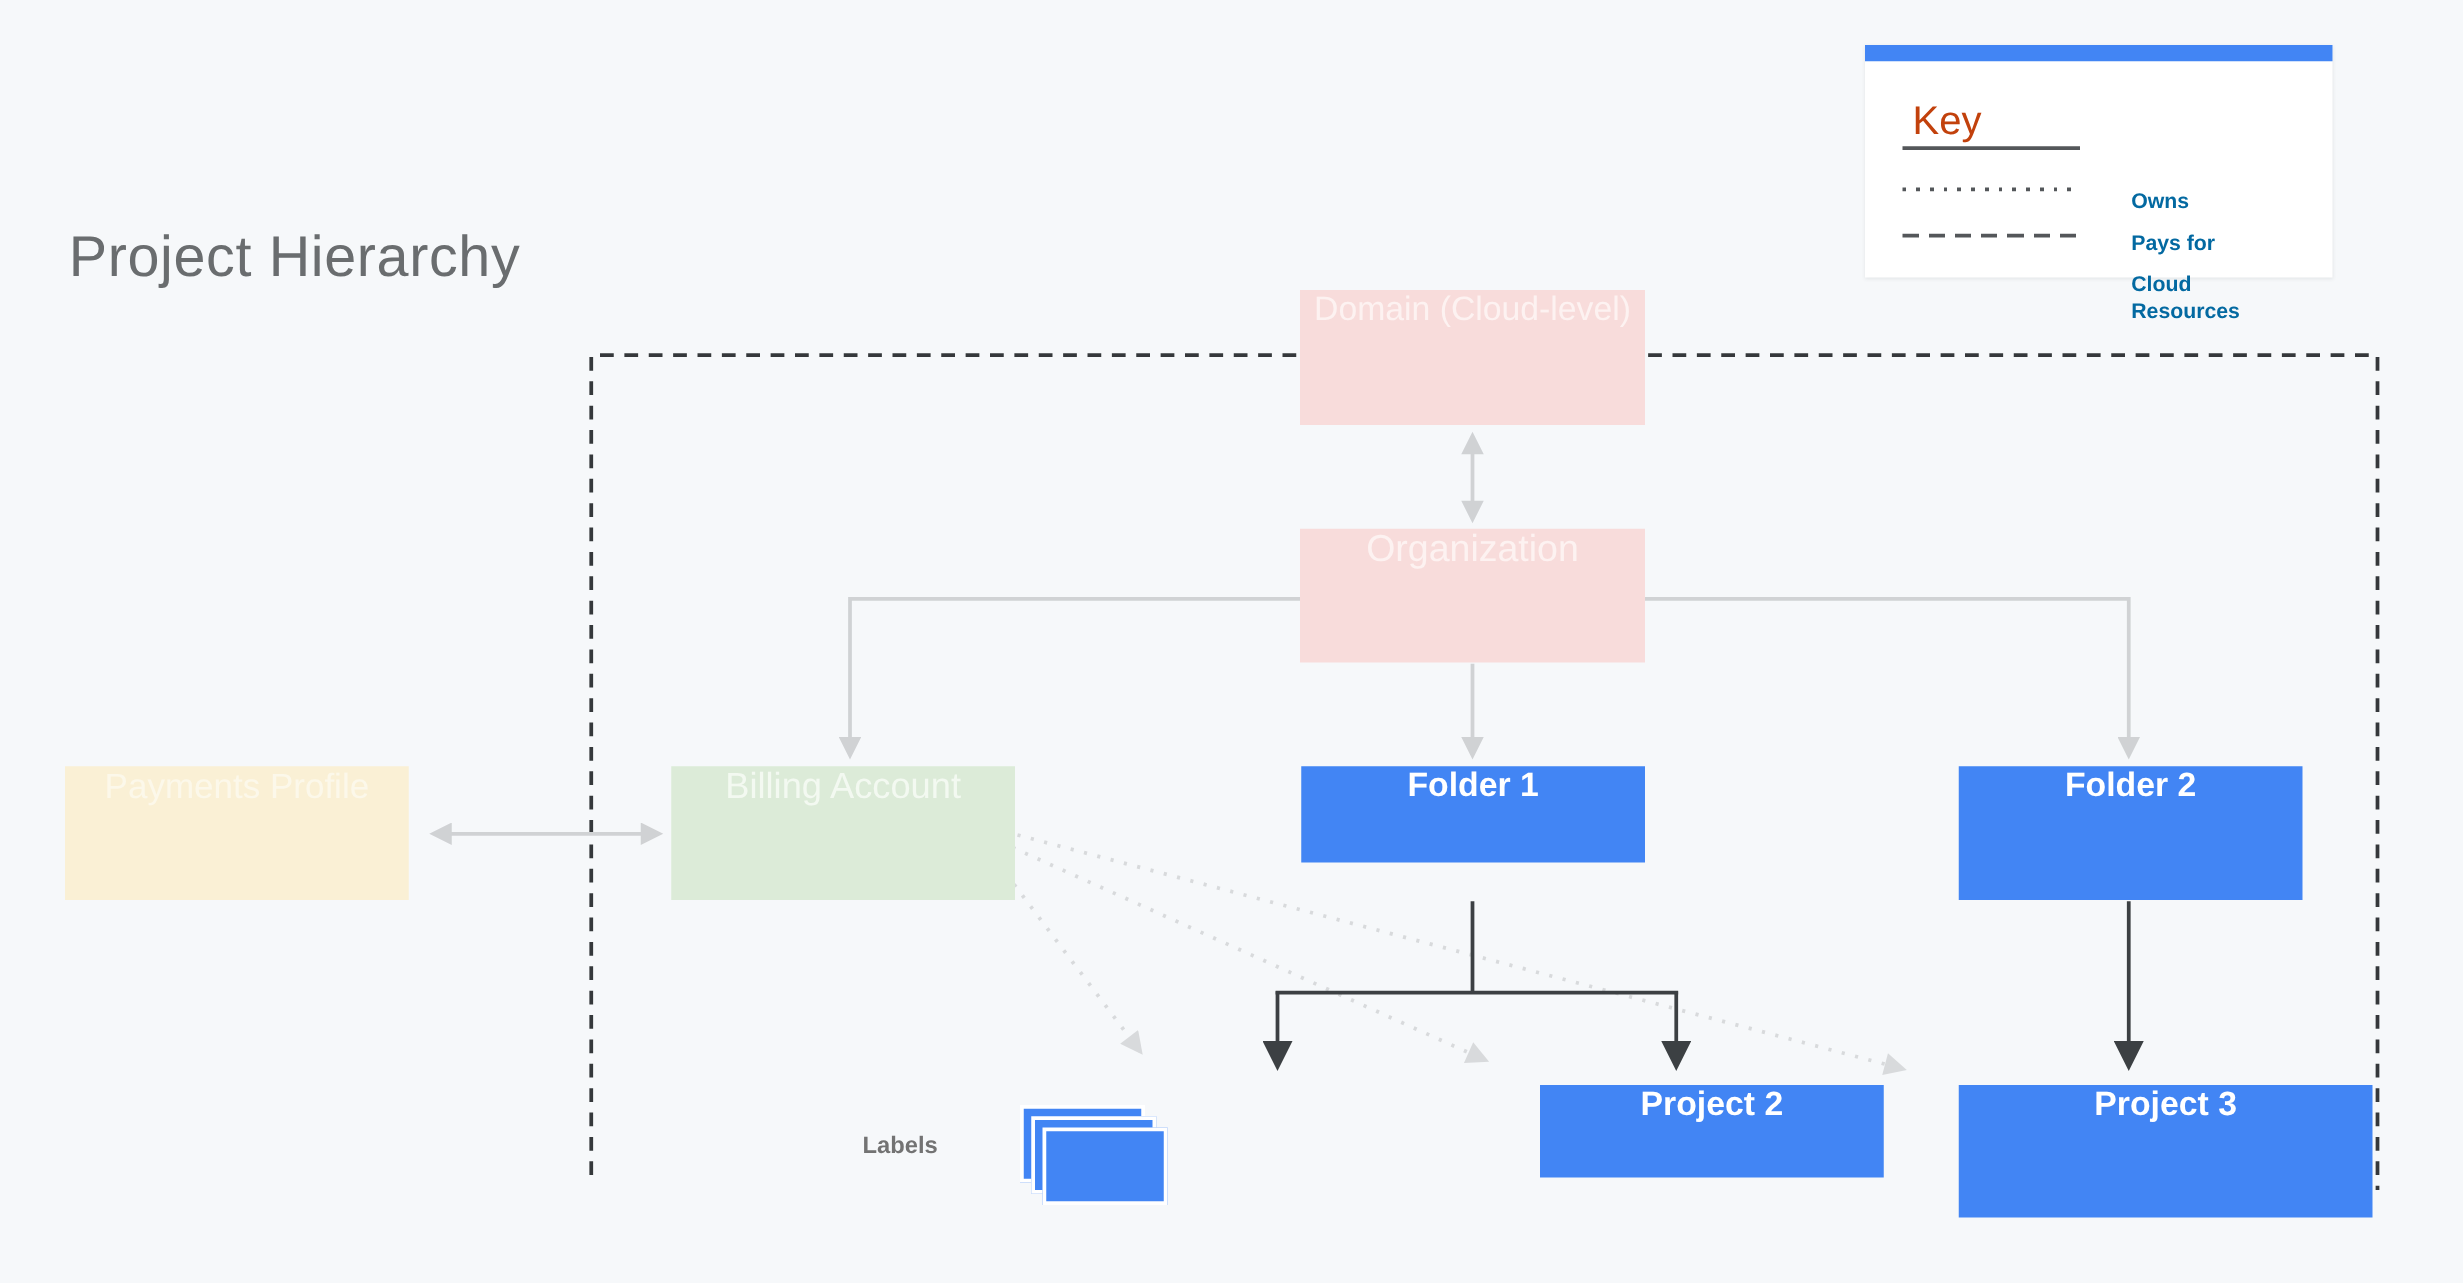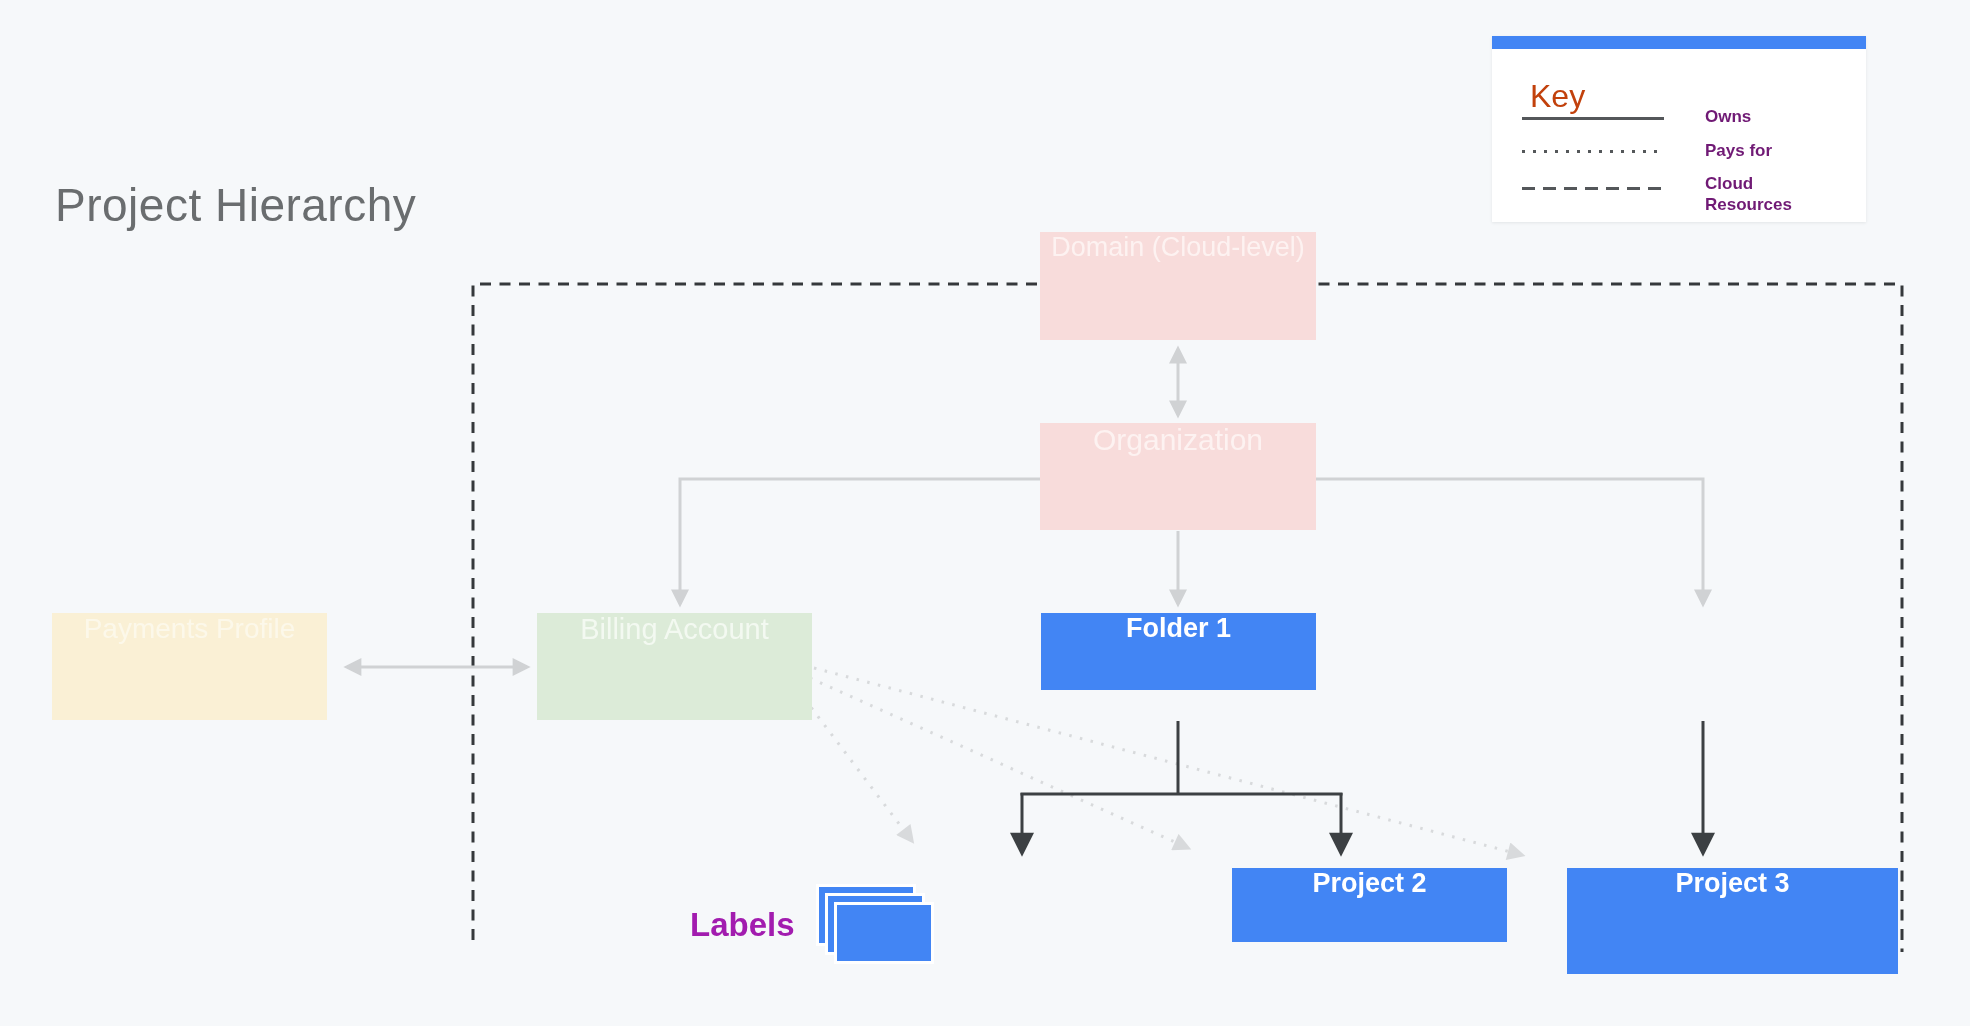--- a/index.html
+++ b/index.html
@@ -28,21 +28,21 @@
   .n-payments{left:52px;top:613px;width:275px;height:107px;font-size:28px;}
   .n-billing{left:537px;top:613px;width:275px;height:107px;font-size:29px;}
   .n-folder1{left:1041px;top:613px;width:275px;height:77px;font-size:27px;}
   .n-folder2{left:1567px;top:613px;width:275px;height:107px;font-size:27px;}
   .n-project1{left:897px;top:868px;width:275px;height:106px;font-size:27px;}
   .n-project2{left:1232px;top:868px;width:275px;height:74px;font-size:27px;}
   .n-project3{left:1567px;top:868px;width:331px;height:106px;font-size:27px;}
   
   .labels-text{
     position:absolute;left:690px;top:906px;width:100px;text-align:left;z-index:4;
-    font-size:33px;font-weight:bold;color:#a21caf;
+    font-size:19px;font-weight:bold;color:#737373;
   }
   .label-card{
     position:absolute;width:100px;height:62px;box-sizing:border-box;
     background:#4285f4;border:3px solid #ffffff;
   }
   .card-back{left:816px;top:884px;z-index:4;}
   .card-mid{left:825px;top:893px;z-index:5;}
   .card-front{left:834px;top:902px;z-index:6;}
   
   .key-panel{
@@ -60,21 +60,21 @@
     background-image:repeating-linear-gradient(90deg,#54575a 0 3px,transparent 3px 11px);
   }
   .key-sample.dashed{
     background-image:repeating-linear-gradient(90deg,#54575a 0 13px,transparent 13px 21px);
   }
   .ks-owns{top:81px;}
   .ks-pays{top:114px;}
   .ks-cloud{top:151px;}
   .key-label{
     position:absolute;left:213px;width:130px;
-    font-size:17px;font-weight:bold;color:#701a75;line-height:21px;
+    font-size:17px;font-weight:bold;color:#0369a1;line-height:21px;margin-top:44px;
   }
   .kl-owns{top:70px;}
   .kl-pays{top:104px;}
   .kl-cloud{top:137px;width:105px;}
 </style>
 </head>
 <body>
 
 <div class="canvas">
 
@@ -120,20 +120,23 @@
   </div>
   <div class="node pastel cream n-payments">
     <span>Payments Profile</span>
   </div>
   <div class="node pastel green n-billing">
     <span>Billing Account</span>
   </div>
   <div class="node blue n-folder1">
     <span>Folder 1</span>
   </div>
+  <div class="node blue n-folder2">
+    <span>Folder 2</span>
+  </div>
   <div class="node blue n-project2">
     <span>Project 2</span>
   </div>
   <div class="node blue n-project3">
     <span>Project 3</span>
   </div>
 
   <div class="labels-text">Labels</div>
   <div class="label-card card-back"></div>
   <div class="label-card card-mid"></div>

